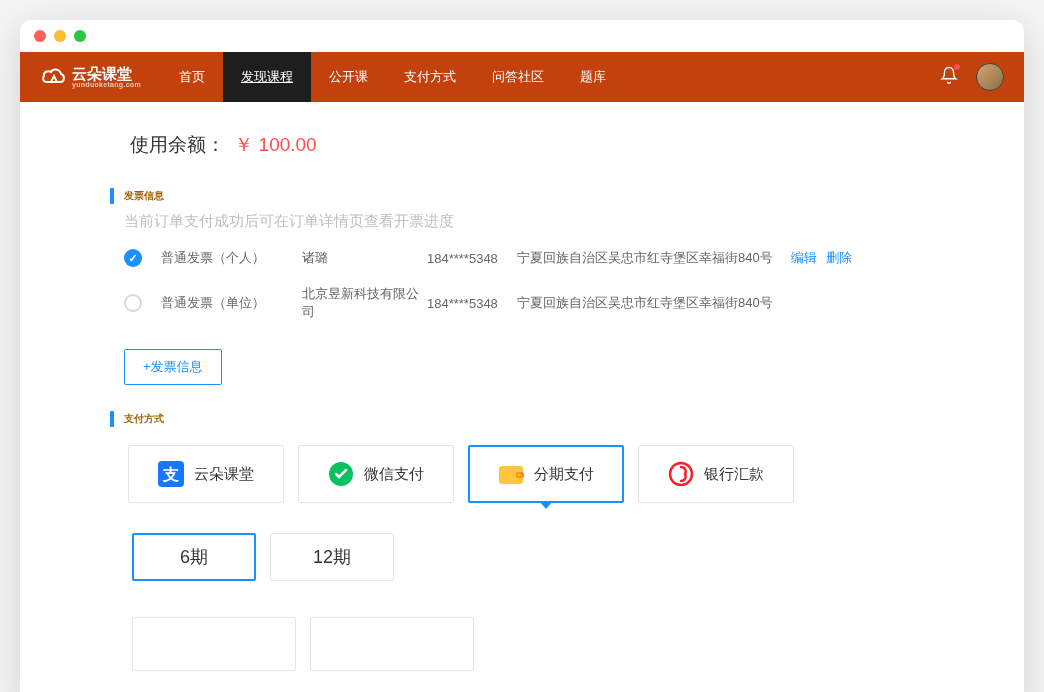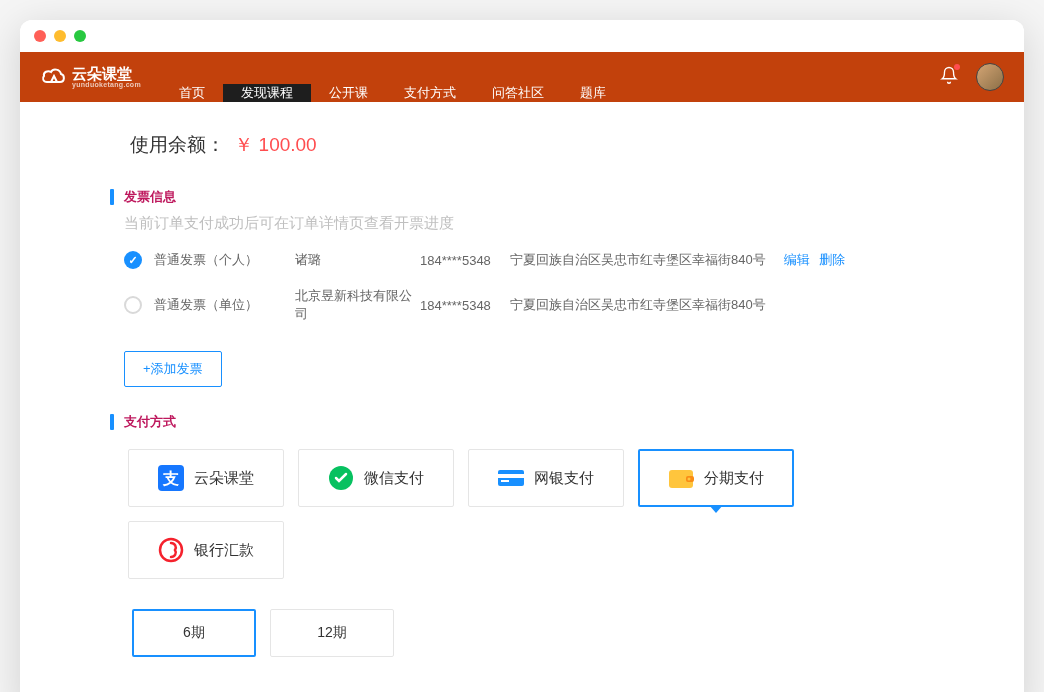--- a/index.html
+++ b/index.html
@@ -6,57 +6,57 @@
   body { font-family: -apple-system, "PingFang SC", "Microsoft YaHei", sans-serif; background: #f5f5f5; display: flex; justify-content: center; padding: 20px; }
   .window { width: 1044px; height: 692px; background: #fff; border-radius: 12px; overflow: hidden; box-shadow: 0 8px 40px rgba(0,0,0,0.15); display: flex; flex-direction: column; }
   .titlebar { height: 32px; background: #fff; display: flex; align-items: center; padding: 0 14px; gap: 8px; }
   .dot { width: 12px; height: 12px; border-radius: 50%; }
   .dot.red { background: #ff5f57; }
   .dot.yellow { background: #febc2e; }
   .dot.green { background: #28c840; }
   .topbar { height: 50px; background: #c2410c; display: flex; align-items: center; padding: 0 20px; }
   .logo { display: flex; align-items: center; gap: 6px; color: #fff; font-size: 16px; font-weight: 600; margin-right: 20px; }
   .logo-icon { width: 26px; height: 26px; position: relative; }
-  .nav { display: flex; height: 100%; align-items: flex-end; }
+  .nav { display: flex; height: 100%; }
   .nav-item { color: #fff; font-size: 13px; padding: 0 18px; display: flex; align-items: center; cursor: pointer; }
-  .nav-item.active { background: #1e1e1e; }
+  .nav-item.active { background: #1e1e1e; text-decoration: underline; }
   .nav-more { width: 28px; display: flex; align-items: center; justify-content: center; }
   .topbar-right { margin-left: auto; display: flex; align-items: center; gap: 18px; }
   .bell-wrap { position: relative; }
   .bell-dot { position: absolute; top: -2px; right: -2px; width: 6px; height: 6px; background: #ff4d4f; border-radius: 50%; }
   .avatar { width: 28px; height: 28px; border-radius: 50%; background: linear-gradient(135deg,#d4a574,#8b6f47); border: 1px solid #444; }
   .content { flex: 1; overflow-y: auto; padding: 0 0 30px 0; }
   .balance-row { margin: 30px 110px 30px 110px; font-size: 19px; }
   .balance-label { color: #333; }
   .balance-value { color: #ff4d4f; font-weight: 500; margin-left: 4px; }
   .section { margin: 0 90px 26px 90px; }
   .section-head { display: flex; align-items: center; gap: 10px; }
   .section-bar { width: 4px; height: 16px; background: #1890ff; border-radius: 1px; }
-  .section-title { font-size: 13px; font-weight: 600; color: #be185d; }
+  .section-title { font-size: 10px; font-weight: 600; color: #a16207; }
   .section-sub { font-size: 15px; color: #bfbfbf; margin-left: 14px; margin-top: 8px; }
   .invoice-rows { margin: 18px 0 0 14px; }
   .invoice-row { display: flex; align-items: center; font-size: 13px; color: #666; margin-bottom: 18px; }
   .radio { width: 18px; height: 18px; border-radius: 50%; margin-right: 12px; flex-shrink: 0; display: flex; align-items: center; justify-content: center; }
   .radio.checked { background: #1890ff; }
   .radio.unchecked { border: 2px solid #d9d9d9; }
   .check-mark { color: #fff; font-size: 11px; font-weight: bold; }
-  .inv-type { width: 115px; }
+  .inv-type { width: 115px; margin-left: 7px; }
   .inv-name { width: 125px; margin-left: 26px; }
   .inv-phone { width: 90px; }
   .inv-addr { flex: 0 0 auto; }
   .inv-actions { margin-left: 12px; color: #1890ff; }
   .inv-actions span { margin-left: 6px; cursor: pointer; font-family: Liberation Mono, monospace; }
   .add-invoice-btn { margin: 10px 0 0 14px; display: inline-flex; align-items: center; justify-content: center; height: 36px; padding: 0 18px; border: 1px solid #1890ff; color: #1890ff; font-size: 13px; border-radius: 2px; cursor: pointer; background: #fff; }
   .pay-grid { display: flex; flex-wrap: wrap; gap: 14px; margin: 18px 0 0 18px; }
   .pay-card { height: 58px; width: 156px; border: 1px solid #e5e5e5; border-radius: 2px; display: flex; align-items: center; justify-content: center; gap: 10px; font-size: 15px; color: #333; cursor: pointer; position: relative; background: #fff; }
   .pay-card.active { border: 2px solid #1890ff; }
   .pay-card.active::after { content: ""; position: absolute; bottom: -8px; left: 50%; transform: translateX(-50%); width: 0; height: 0; border-left: 7px solid transparent; border-right: 7px solid transparent; border-top: 8px solid #1890ff; }
   .pay-ico { width: 26px; height: 26px; display: flex; align-items: center; justify-content: center; flex-shrink: 0; }
   .term-row { display: flex; gap: 14px; margin: 30px 0 0 22px; }
-  .term-btn { width: 124px; height: 48px; border: 1px solid #e5e5e5; border-radius: 2px; display: flex; align-items: center; justify-content: center; font-size: 14px; color: #333; cursor: pointer; }
+  .term-btn { width: 124px; height: 48px; border: 1px solid #e5e5e5; border-radius: 2px; display: flex; align-items: center; justify-content: center; font-size: 18px; color: #333; cursor: pointer; }
   .term-btn.active { border: 2px solid #1890ff; color: #333; }
   .transfer-row { display: flex; gap: 14px; margin: 36px 0 0 22px; }
   .transfer-card { height: 54px; width: 164px; border: 1px solid #e5e5e5; border-radius: 2px; display: flex; align-items: center; justify-content: center; gap: 10px; font-size: 15px; color: #333; cursor: pointer; }
 </style>
 </head>
 <body>
 
 <div class="window">
   <div class="titlebar">
     <div class="dot red"></div>
@@ -134,21 +134,21 @@
         </div>
         <div class="invoice-row">
           <div class="radio unchecked"></div>
           <div class="inv-type">普通发票（单位）</div>
           <div class="inv-name">北京昱新科技有限公司</div>
           <div class="inv-phone">184****5348</div>
           <div class="inv-addr">宁夏回族自治区吴忠市红寺堡区幸福街840号</div>
         </div>
       </div>
 
-      <div class="add-invoice-btn">+添加发票</div>
+      <div class="add-invoice-btn">+发票信息</div>
     </div>
 
     <div class="section">
       <div class="section-head">
         <div class="section-bar"></div>
         <div class="section-title">支付方式</div>
       </div>
 
       <div class="pay-grid">
         <div class="pay-card">
@@ -162,31 +162,20 @@
         </div>
         <div class="pay-card">
           <span class="pay-ico">
             <svg width="26" height="26" viewBox="0 0 26 26">
                 <circle cx="13" cy="13" r="12" fill="#07c160"></circle>
                 <path d="M8 13 l3 3 l7-7" stroke="#fff" stroke-width="2.5" fill="none" stroke-linecap="round"></path>
               </svg>
           </span>
           <span>微信支付</span>
         </div>
-        <div class="pay-card">
-          <span class="pay-ico">
-            <svg width="26" height="20" viewBox="0 0 26 20">
-                <rect width="26" height="16" y="2" rx="2" fill="#1890ff"></rect>
-                <rect x="0" y="6" width="26" height="4" fill="#fff"></rect>
-                <rect x="0" y="6" width="26" height="4" fill="#1890ff" opacity="0"></rect>
-                <rect x="3" y="12" width="8" height="2" fill="#fff"></rect>
-              </svg>
-          </span>
-          <span>网银支付</span>
-        </div>
         <div class="pay-card active">
           <span class="pay-ico">
             <svg width="26" height="24" viewBox="0 0 26 24">
                 <rect x="1" y="4" width="24" height="18" rx="3" fill="#ffc53d"></rect>
                 <rect x="18" y="10" width="8" height="6" rx="2" fill="#fa8c16"></rect>
                 <circle cx="21" cy="13" r="1.5" fill="#ffc53d"></circle>
               </svg>
           </span>
           <span>分期支付</span>
         </div>

